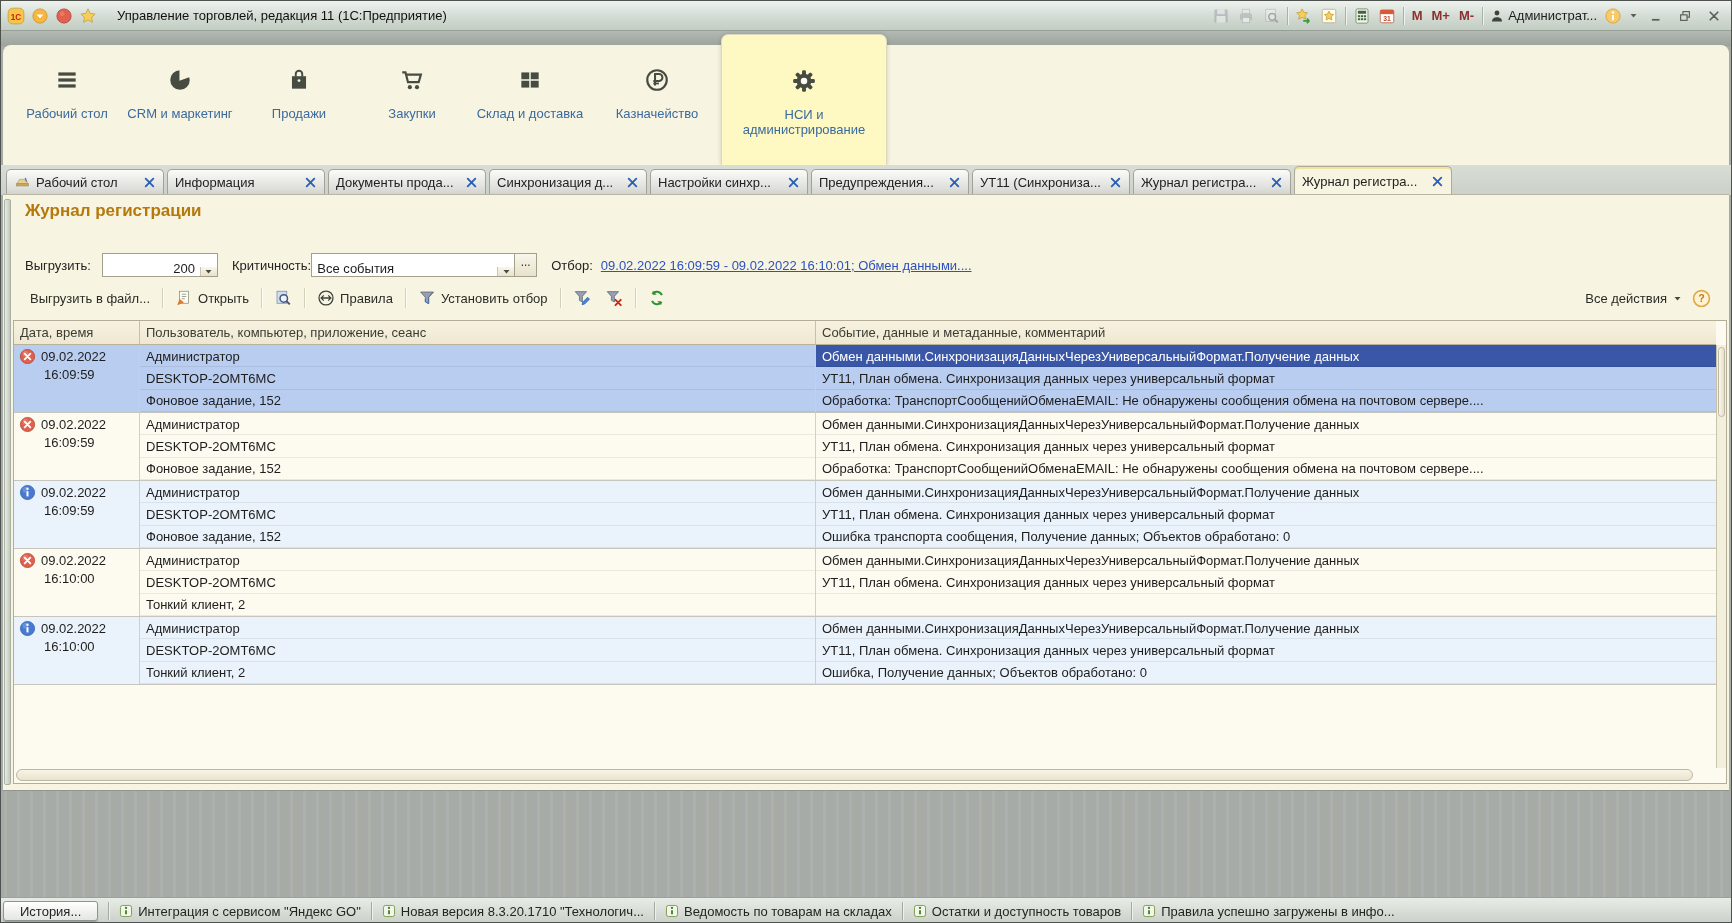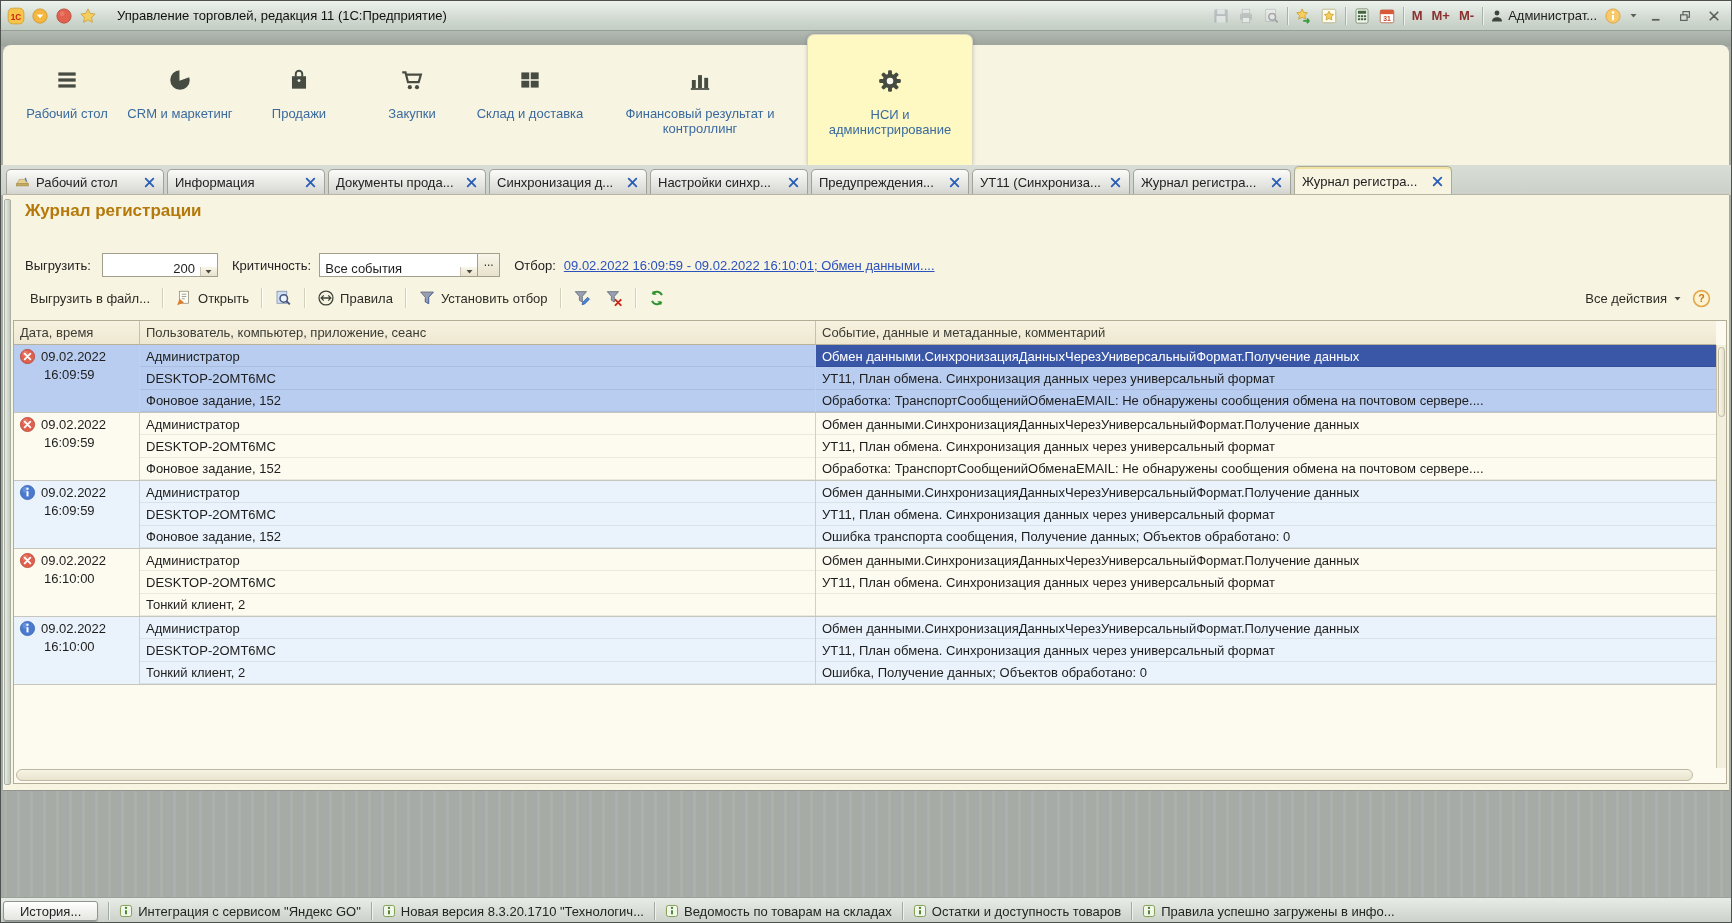--- a/index.html
+++ b/index.html
@@ -309,32 +309,29 @@
             <g fill="#474c42">
               <rect x="4" y="5" width="7.3" height="6.3"></rect>
               <rect x="12.7" y="5" width="7.3" height="6.3"></rect>
               <rect x="4" y="12.7" width="7.3" height="6.3"></rect>
               <rect x="12.7" y="12.7" width="7.3" height="6.3"></rect>
             </g>
           </svg>
         </span>
         <div class="rlabel">Склад и доставка</div>
       </div>
-      <div class="rsec" style="width: 214px;">
+      <div class="rsec" style="width: 128px;">
         <span class="ic ric" style="width: 26px; height: 26px;">
           <svg viewBox="0 0 24 24">
-            <g fill="#474c42">
-              <rect x="4.5" y="12" width="3.6" height="7.5"></rect>
-              <rect x="10.2" y="7.5" width="3.6" height="12"></rect>
-              <rect x="15.9" y="10" width="3.6" height="9.5"></rect>
-              <rect x="3.5" y="19.5" width="17" height="1.6"></rect>
-            </g>
-          </svg>
-        </span>
-        <div class="rlabel">Финансовый результат и контроллинг</div>
+            <circle cx="12" cy="12" r="9" fill="none" stroke="#474c42" stroke-width="2"></circle>
+            <path d="M10.2 17V6.5h3.6a3.2 3.2 0 0 1 0 6.4H8.6" fill="none" stroke="#474c42" stroke-width="1.9"></path>
+            <path d="M8.6 15.2h5.2" stroke="#474c42" stroke-width="1.6"></path>
+          </svg>
+        </span>
+        <div class="rlabel">Казначейство</div>
       </div>
       <div class="rsec active" style="width: 166px;">
         <span class="ic ric" style="width: 26px; height: 26px;">
           <svg viewBox="0 0 24 24">
             <g fill="#474c42">
               <rect x="10.2" y="2" width="3.6" height="20" rx="1.2"></rect>
               <rect x="2" y="10.2" width="20" height="3.6" rx="1.2"></rect>
               <rect x="10.2" y="2" width="3.6" height="20" rx="1.2" transform="rotate(45 12 12)"></rect>
               <rect x="10.2" y="2" width="3.6" height="20" rx="1.2" transform="rotate(-45 12 12)"></rect>
               <circle cx="12" cy="12" r="6.8"></circle>
@@ -445,21 +442,21 @@
         <span class="cval right">200</span>
         <span class="cbtn">
             <span class="ic">
               <svg viewBox="0 0 24 24">
                 <path d="M4 8l8 9 8-9z" fill="#4a4a40"></path>
               </svg>
             </span>
           </span>
       </span>
       <span class="flabel" style="margin-left:14px">Критичность:</span>
-      <span class="combo" style="width:159px;margin-left:8px">
+      <span class="combo" style="width:204px;margin-left:0">
         <span class="cval">Все события</span>
         <span class="cbtn">
             <span class="ic">
               <svg viewBox="0 0 24 24">
                 <path d="M4 8l8 9 8-9z" fill="#4a4a40"></path>
               </svg>
             </span>
           </span>
       </span>
       <button class="mini-btn">...</button>

